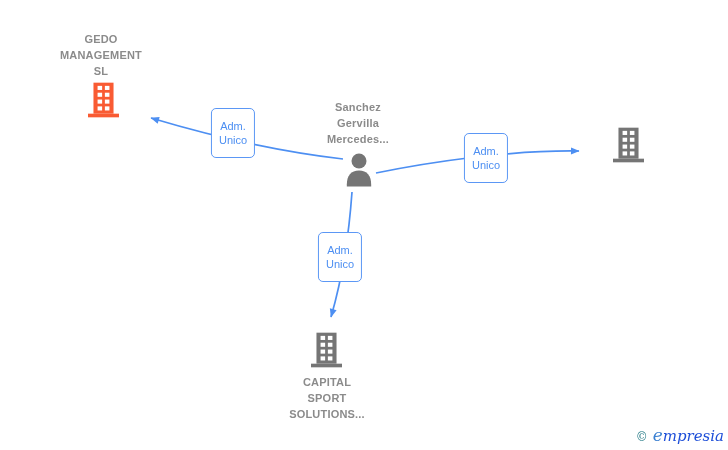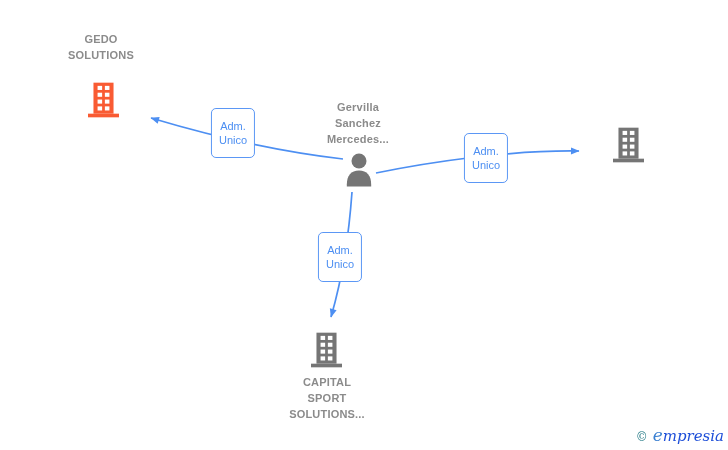--- a/index.html
+++ b/index.html
@@ -80,42 +80,43 @@
         <path d="M0.5,0.5 L9,4 L0.5,7.5 Z" fill="#4d8ff2"></path>
       </marker>
     </defs>
     <path d="M 343 159 Q 255 149 151 118" fill="none" stroke="#4d8ff2" stroke-width="1.7" marker-end="url(#arrow)"></path>
     <path d="M 376 173 C 430 162, 510 150, 579 151" fill="none" stroke="#4d8ff2" stroke-width="1.7" marker-end="url(#arrow)"></path>
     <path d="M 352 192 Q 347 262 331 317" fill="none" stroke="#4d8ff2" stroke-width="1.7" marker-end="url(#arrow)"></path>
   </svg>
 
   <div class="node-label" style="left:26px; top:31px;">
     <div class="line">GEDO</div>
-    <div class="line">SOLUTIONS</div>
+    <div class="line">MANAGEMENT</div>
+    <div class="line">SL</div>
   </div>
   <div class="node-icon icon-orange" style="left:88px; top:82px;">
     <svg width="31" height="36" viewBox="0 0 34 38" fill="currentColor">
       <rect x="0" y="34" width="34" height="4"></rect>
       <rect x="6" y="0" width="22" height="34"></rect>
       <g fill="#ffffff">
         <rect x="10.5" y="3.5" width="5" height="4.5"></rect>
           <rect x="18.5" y="3.5" width="5" height="4.5"></rect>
         <rect x="10.5" y="11" width="5" height="4.5"></rect>
           <rect x="18.5" y="11" width="5" height="4.5"></rect>
         <rect x="10.5" y="18.5" width="5" height="4.5"></rect>
           <rect x="18.5" y="18.5" width="5" height="4.5"></rect>
         <rect x="10.5" y="26" width="5" height="4.5"></rect>
           <rect x="18.5" y="26" width="5" height="4.5"></rect>
       </g>
     </svg>
   </div>
 
   <div class="node-label" style="left:283px; top:99px;">
+    <div class="line">Sanchez</div>
     <div class="line">Gervilla</div>
-    <div class="line">Sanchez</div>
     <div class="line">Mercedes...</div>
   </div>
   <div class="node-icon icon-gray" style="left:344px; top:152px;">
     <svg width="30" height="35" viewBox="0 0 32 36" fill="currentColor">
       <circle cx="16" cy="9" r="8"></circle>
       <path d="M16,19 C7.5,19 3,24.5 3,34 L3,36 L29,36 L29,34 C29,24.5 24.5,19 16,19 Z"></path>
     </svg>
   </div>
 
   <div class="node-icon icon-gray" style="left:613px; top:127px;">

